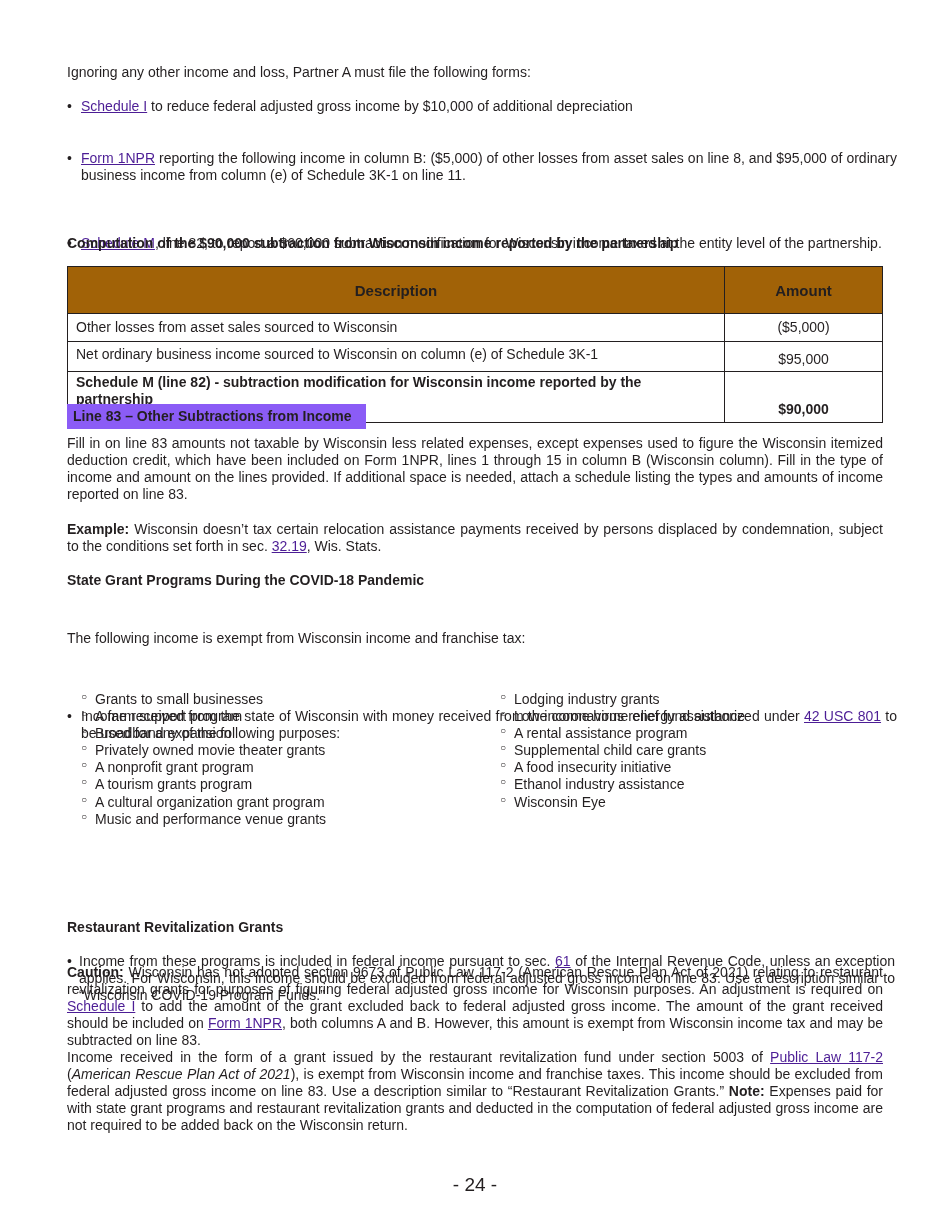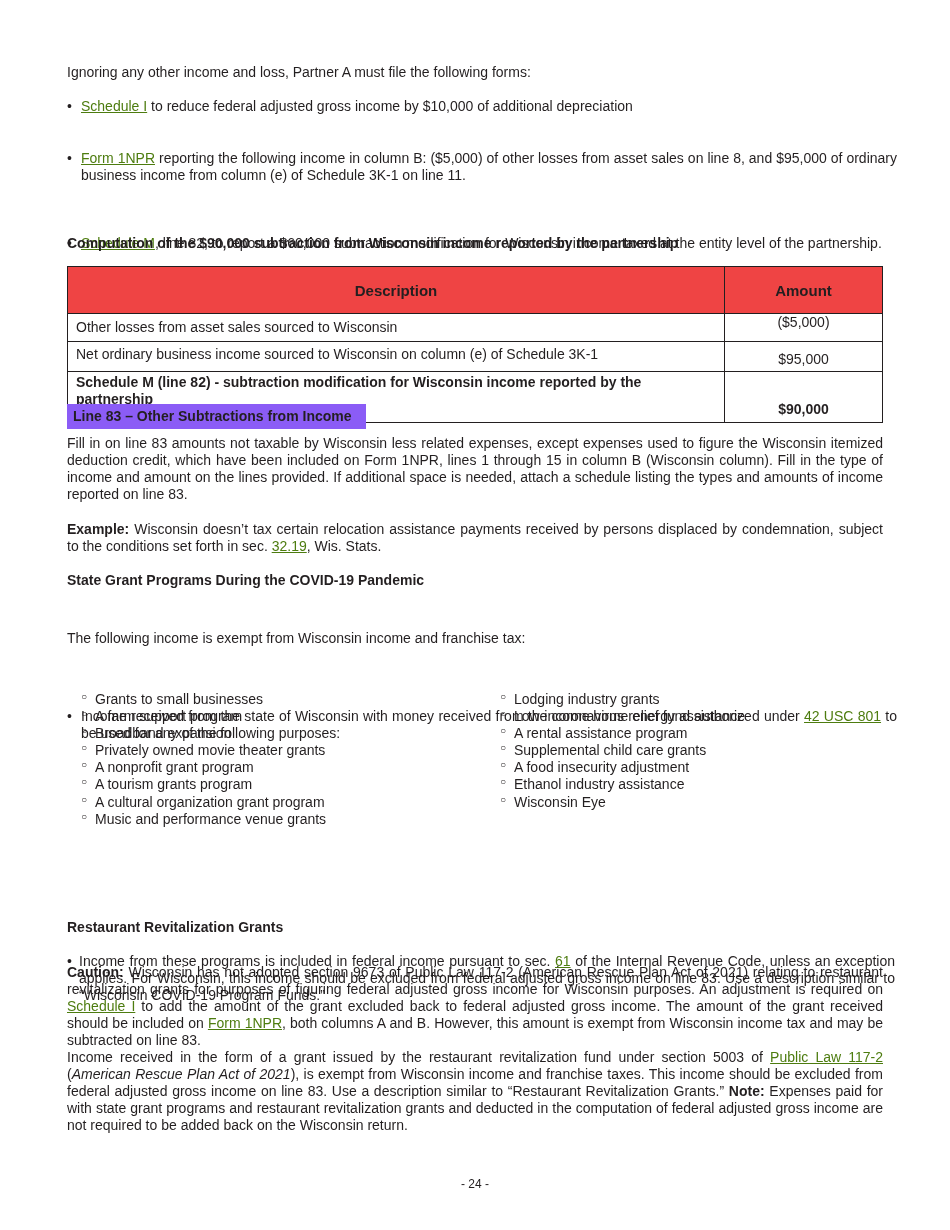--- a/index.html
+++ b/index.html
@@ -3,42 +3,42 @@
 <meta charset="utf-8">
 <style>
   html, body { margin: 0; padding: 0; background: #ffffff; }
   body {
     width: 950px; height: 1230px; position: relative; overflow: hidden;
     font-family: "Liberation Sans", sans-serif; font-size: 14px; color: #231f20;
     line-height: 17px;
   }
   .page { position: absolute; left: 67px; top: 0; width: 816px; }
   p { margin: 0; }
-  a.lnk { color: #4d7c0f; text-decoration: underline; }
+  a.lnk { color: #4c1d95; text-decoration: underline; }
   .justify { text-align: justify; }
   .abs { position: absolute; left: 0; width: 816px; }
   .bullet-item { position: relative; padding-left: 14px; text-align: justify; }
   .bullet-item .dot { position: absolute; left: 0; top: 0; }
   .bold { font-weight: bold; }
   table.comp {
     border-collapse: collapse; width: 816px; font-size: 14px;
   }
   table.comp td, table.comp th { border: 1px solid #231f20; padding: 0 8px; }
-  table.comp th { background: #ef4444; font-weight: bold; height: 22px; font-size: 15px; }
+  table.comp th { background: #a16207; font-weight: bold; height: 22px; font-size: 15px; }
   table.comp th.desc { text-align: center; }
   table.comp th.amt { text-align: center; width: 133px; padding: 12px; }
   table.comp td.amt { text-align: center; width: 133px; padding: 0; }
   .section-tag {
     display: inline-block; background: #8b5cf6; font-weight: bold; padding: 4px 14px 4px 6px;
   }
   .subhead { font-weight: bold; }
   .col { position: absolute; top: 0; }
   .circ-item { position: relative; padding-left: 14px; line-height: 17.1px; }
   .circ-item .circ { position: absolute; left: 0; top: -3px; font-size: 10px; }
-  .footer { position: absolute; top: 1176px; left: 0; width: 950px; text-align: center; font-size: 12px; }
+  .footer { position: absolute; top: 1176px; left: 0; width: 950px; text-align: center; font-size: 19px; }
 </style>
 </head>
 <body>
 
 <div class="page">
 
   <p class="abs" style="top:64px;">Ignoring any other income and loss, Partner A must file the following forms:</p>
 
   <div class="abs bullet-item" style="top:98px;">
     <span class="dot">•</span>
@@ -59,21 +59,21 @@
 
   <div class="abs" style="top:266px;">
     <table class="comp">
       <tbody>
           <tr>
         <th class="desc">Description</th>
         <th class="amt">Amount</th>
       </tr>
       <tr style="height:28px;">
         <td style="vertical-align:top;padding-top:5px;">Other losses from asset sales sourced to Wisconsin</td>
-        <td class="amt" style="vertical-align:top;">($5,000)</td>
+        <td class="amt" style="vertical-align:top;padding-top:5px;">($5,000)</td>
       </tr>
       <tr style="height:30px;">
         <td style="vertical-align:top;padding-top:4px;">Net ordinary business income sourced to Wisconsin on column (e) of Schedule 3K-1</td>
         <td class="amt" style="vertical-align:bottom;padding-bottom:3px;">$95,000</td>
       </tr>
       <tr style="height:38px;">
         <td class="bold" style="vertical-align:top;padding-top:2px;padding-bottom:14px;">Schedule M (line 82) - subtraction modification for Wisconsin income reported by the partnership</td>
         <td class="amt bold" style="vertical-align:bottom;padding-bottom:4px;">$90,000</td>
       </tr>
     </tbody>
@@ -83,21 +83,21 @@
   <div class="abs" style="top:404px;">
     <span class="section-tag">Line 83 – Other Subtractions from Income</span>
   </div>
 
   <p class="abs justify" style="top:435px;">Fill in on line 83 amounts not taxable by Wisconsin less related expenses, except expenses used to figure the Wisconsin itemized deduction credit, which have been included on Form 1NPR, lines 1 through 15 in column B (Wisconsin column). Fill in the type of income and amount on the lines provided. If additional space is needed, attach a schedule listing the types and amounts of income reported on line 83.</p>
 
   <p class="abs justify" style="top:521px;">
     <span class="bold">Example:</span><span> Wisconsin doesn’t tax certain relocation assistance payments received by persons displaced by condemnation, subject to the conditions set forth in sec. </span><a class="lnk" href="#">32.19</a><span>, Wis. Stats.</span>
   </p>
 
-  <p class="abs subhead" style="top:572px;">State Grant Programs During the COVID-19 Pandemic</p>
+  <p class="abs subhead" style="top:572px;">State Grant Programs During the COVID-18 Pandemic</p>
 
   <p class="abs" style="top:606px;margin-top:24px;">The following income is exempt from Wisconsin income and franchise tax:</p>
 
   <div class="abs bullet-item" style="top:640px;">
     <span class="dot">•</span>
     <span>Income received from the state of Wisconsin with money received from the coronavirus relief fund authorized under </span><a class="lnk" href="#">42 USC 801</a><span> to be used for any of the following purposes:</span>
   </div>
 
   <div class="abs" style="top:691px; left:14px;">
     <div class="col" style="left:0; width:400px;">
@@ -108,21 +108,21 @@
       <div class="circ-item"><span class="circ">○</span><span>A nonprofit grant program</span></div>
       <div class="circ-item"><span class="circ">○</span><span>A tourism grants program</span></div>
       <div class="circ-item"><span class="circ">○</span><span>A cultural organization grant program</span></div>
       <div class="circ-item"><span class="circ">○</span><span>Music and performance venue grants</span></div>
     </div>
     <div class="col" style="left:419px; width:380px;">
       <div class="circ-item"><span class="circ">○</span><span>Lodging industry grants</span></div>
       <div class="circ-item"><span class="circ">○</span><span>Low-income home energy assistance</span></div>
       <div class="circ-item"><span class="circ">○</span><span>A rental assistance program</span></div>
       <div class="circ-item"><span class="circ">○</span><span>Supplemental child care grants</span></div>
-      <div class="circ-item"><span class="circ">○</span><span>A food insecurity adjustment</span></div>
+      <div class="circ-item"><span class="circ">○</span><span>A food insecurity initiative</span></div>
       <div class="circ-item"><span class="circ">○</span><span>Ethanol industry assistance</span></div>
       <div class="circ-item"><span class="circ">○</span><span>Wisconsin Eye</span></div>
     </div>
   </div>
 
   <div class="abs bullet-item" style="top:851px; padding-left:12px;">
     <span class="dot">•</span>
     <span>Income from these programs is included in federal income pursuant to sec. </span><a class="lnk" href="#">61</a><span> of the Internal Revenue Code, unless an exception applies. For Wisconsin, this income should be excluded from federal adjusted gross income on line 83. Use a description similar to “Wisconsin COVID-19 Program Funds.”</span>
   </div>
 

